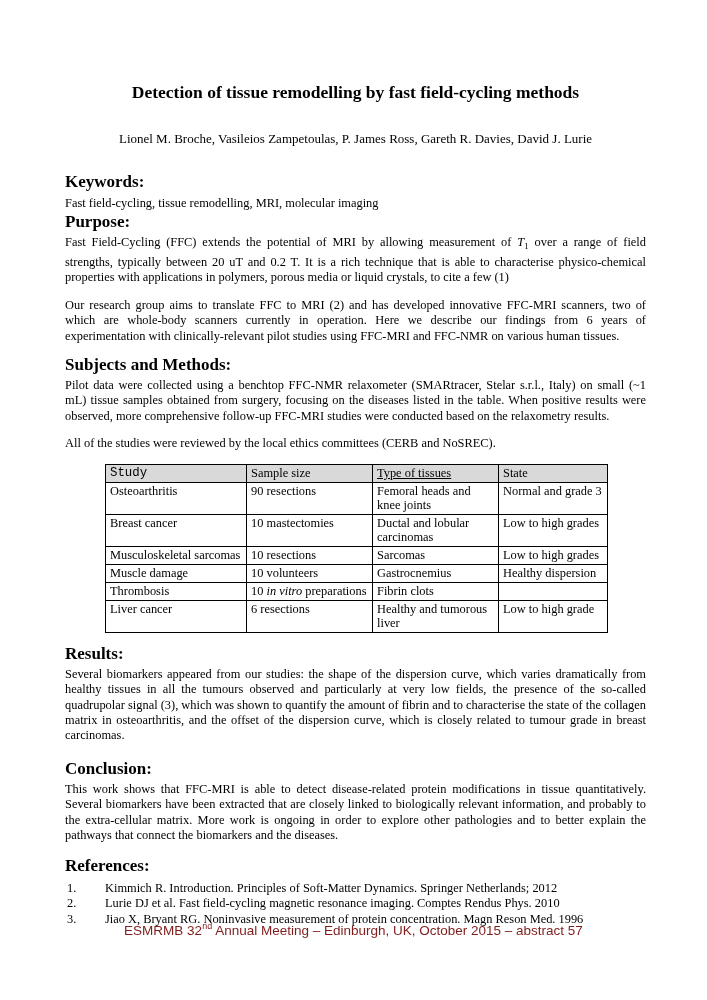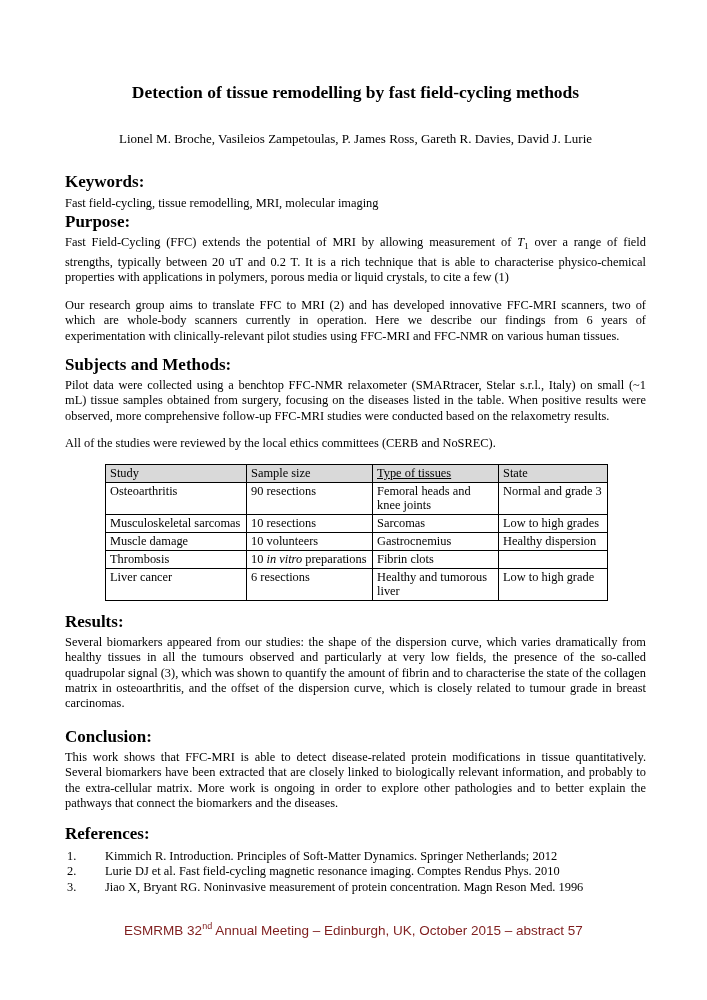--- a/index.html
+++ b/index.html
@@ -55,21 +55,21 @@
   .data-table th, .data-table td {
     border: 1px solid #000000;
     padding: 1px 4px 2px 4px;
     text-align: left;
     vertical-align: top;
     font-weight: normal;
   }
   .data-table th {
     background: #d9d9d9;
   }
-  .col-study   { width: 132px; }
+  .col-study   { width: 132px; font-family: Liberation Mono, monospace; }
   .col-sample  { width: 117px; }
   .col-tissues { width: 117px; text-decoration: underline; }
   .col-state   { width: 100px; margin-left: 36px; }
   .ref-item {
     display: flex;
     font-size: 12.4px;
     line-height: 15.6px;
   }
   .ref-list { margin-top: 4px; }
   .ref-num {
@@ -122,20 +122,26 @@
       </tr>
     </thead>
     <tbody>
       <tr>
         <td>Osteoarthritis</td>
         <td>90 resections</td>
         <td>Femoral heads and knee joints</td>
         <td>Normal and grade 3</td>
       </tr>
       <tr>
+        <td>Breast cancer</td>
+        <td>10 mastectomies</td>
+        <td>Ductal and lobular carcinomas</td>
+        <td>Low to high grades</td>
+      </tr>
+      <tr>
         <td>Musculoskeletal sarcomas</td>
         <td>10 resections</td>
         <td>Sarcomas</td>
         <td>Low to high grades</td>
       </tr>
       <tr>
         <td>Muscle damage</td>
         <td>10 volunteers</td>
         <td>Gastrocnemius</td>
         <td>Healthy dispersion</td>

